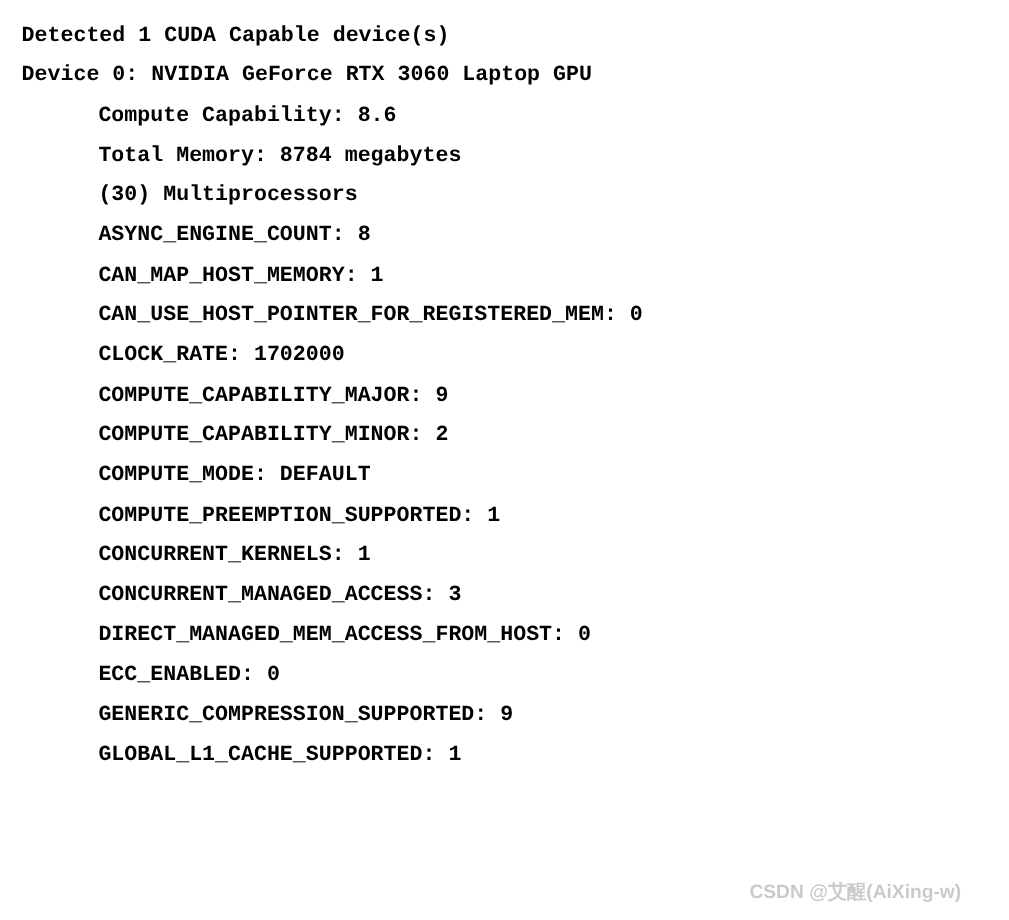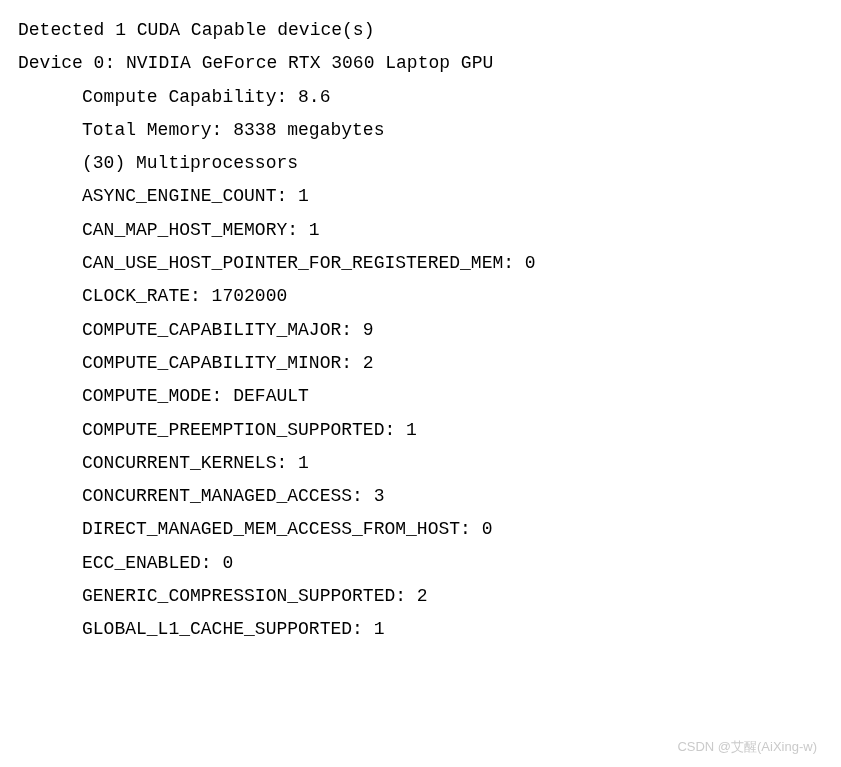--- a/index.html
+++ b/index.html
@@ -14,50 +14,51 @@
       background: #ffffff;
       color: #000000;
       padding: 14px 18px;
       width: 841px;
       height: 767px;
       overflow: hidden;
       position: relative;
     }
     .line {
       white-space: pre;
+      font-weight: bold;
     }
     .indent-1 {
       padding-left: 64px;
     }
     .watermark {
       position: absolute;
       bottom: 8px;
-      right: 24px;
+      right: 40px;
       color: rgba(180, 180, 180, 0.7);
-      font-size: 13px;
+      font-size: 16px;
       font-family: sans-serif;
-      font-weight: 400;
+      font-weight: 700;
     }
   </style>
 </head>
 <body>
 
 <div class="line">Detected 1 CUDA Capable device(s)</div>
 <div class="line">Device 0: NVIDIA GeForce RTX 3060 Laptop GPU</div>
 <div class="line indent-1">Compute Capability: 8.6</div>
-<div class="line indent-1">Total Memory: 8338 megabytes</div>
+<div class="line indent-1">Total Memory: 8784 megabytes</div>
 <div class="line indent-1">(30) Multiprocessors</div>
-<div class="line indent-1">ASYNC_ENGINE_COUNT: 1</div>
+<div class="line indent-1">ASYNC_ENGINE_COUNT: 8</div>
 <div class="line indent-1">CAN_MAP_HOST_MEMORY: 1</div>
 <div class="line indent-1">CAN_USE_HOST_POINTER_FOR_REGISTERED_MEM: 0</div>
 <div class="line indent-1">CLOCK_RATE: 1702000</div>
 <div class="line indent-1">COMPUTE_CAPABILITY_MAJOR: 9</div>
 <div class="line indent-1">COMPUTE_CAPABILITY_MINOR: 2</div>
 <div class="line indent-1">COMPUTE_MODE: DEFAULT</div>
 <div class="line indent-1">COMPUTE_PREEMPTION_SUPPORTED: 1</div>
 <div class="line indent-1">CONCURRENT_KERNELS: 1</div>
 <div class="line indent-1">CONCURRENT_MANAGED_ACCESS: 3</div>
 <div class="line indent-1">DIRECT_MANAGED_MEM_ACCESS_FROM_HOST: 0</div>
 <div class="line indent-1">ECC_ENABLED: 0</div>
-<div class="line indent-1">GENERIC_COMPRESSION_SUPPORTED: 2</div>
+<div class="line indent-1">GENERIC_COMPRESSION_SUPPORTED: 9</div>
 <div class="line indent-1">GLOBAL_L1_CACHE_SUPPORTED: 1</div>
 
 <div class="watermark">CSDN @艾醒(AiXing-w)</div>
 
 </body></html>

